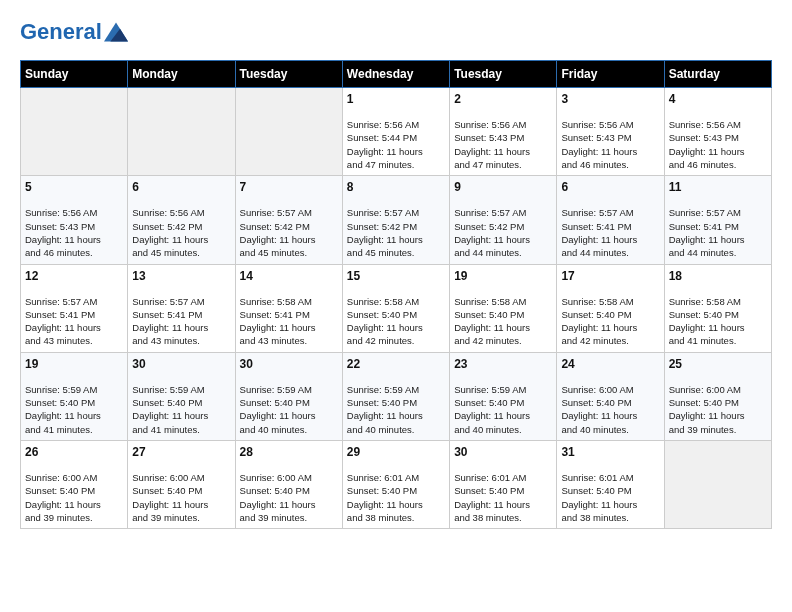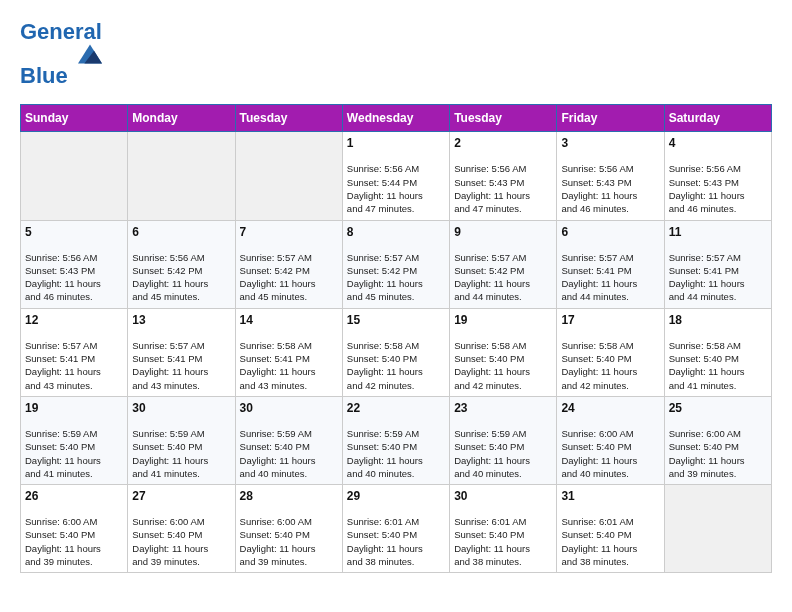--- a/index.html
+++ b/index.html
@@ -46,21 +46,21 @@
     .location {
       font-size: 15px;
       color: #333;
     }
     .calendar {
       width: 100%;
       border-collapse: collapse;
       font-size: 11px;
     }
     .calendar th {
-      background-color: #a21caf;
+      background-color: #000000;
       color: white;
       padding: 6px 4px;
       text-align: left;
       font-size: 12px;
       font-weight: bold;
       border: 1px solid #2b6cb0;
     }
     .calendar td {
       border: 1px solid #ccc;
       vertical-align: top;
@@ -87,31 +87,28 @@
     .empty {
       background: #f0f0f0 !important;
     }
   </style>
 </head>
 <body>
 
 <div class="header">
   <div class="logo">
     <div>
-      <div style="display:flex;align-items:flex-end;flex-direction:column;">
+      <div style="display:flex;align-items:center;">
         <span class="logo-text">
           <span>General</span>
         </span>
         <svg class="logo-icon" viewBox="0 0 30 24" xmlns="http://www.w3.org/2000/svg">
           <polygon points="0,24 15,0 30,24" fill="#2b6cb0"></polygon>
           <polygon points="8,24 20,8 30,24" fill="#1a3a6e"></polygon>
         </svg>
-      </div>
-      <div class="logo-text" style="color:#2066b0;">
-        <span>Blue</span>
       </div>
     </div>
   </div>
   <div class="title-block">
     <div class="month-year"></div>
     <div class="location"></div>
   </div>
 </div>
 
 <table class="calendar">

